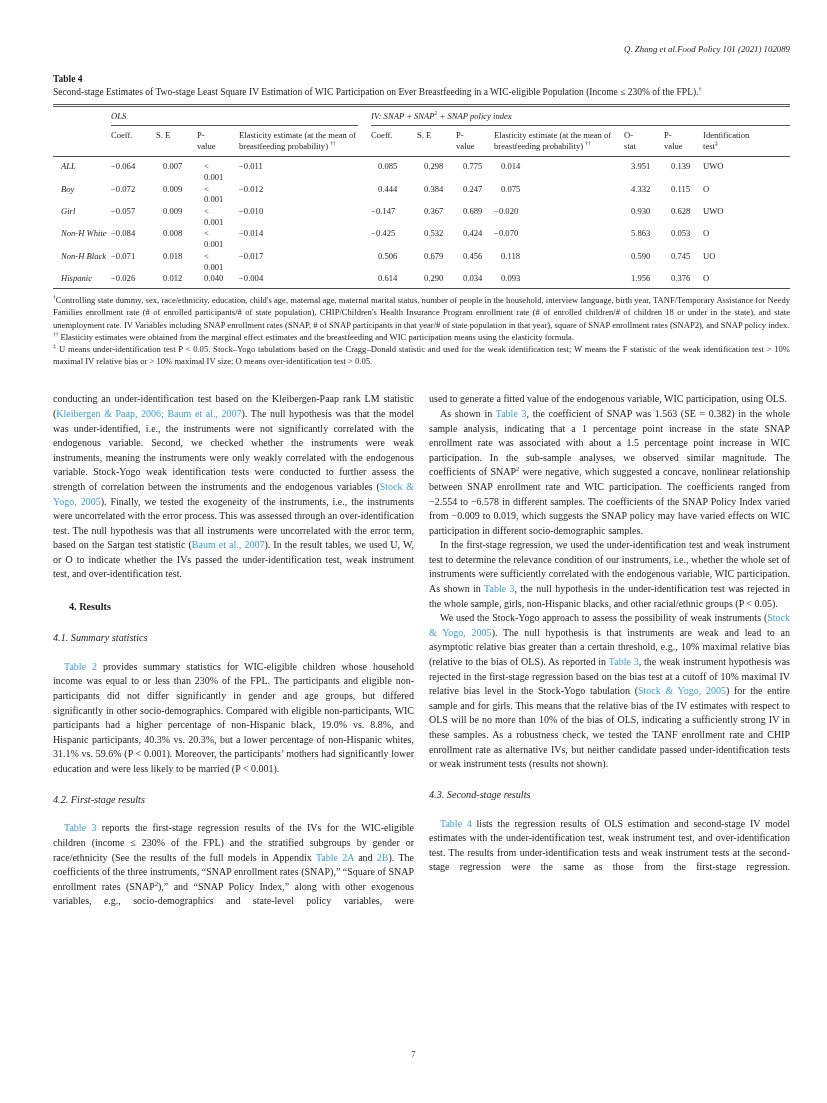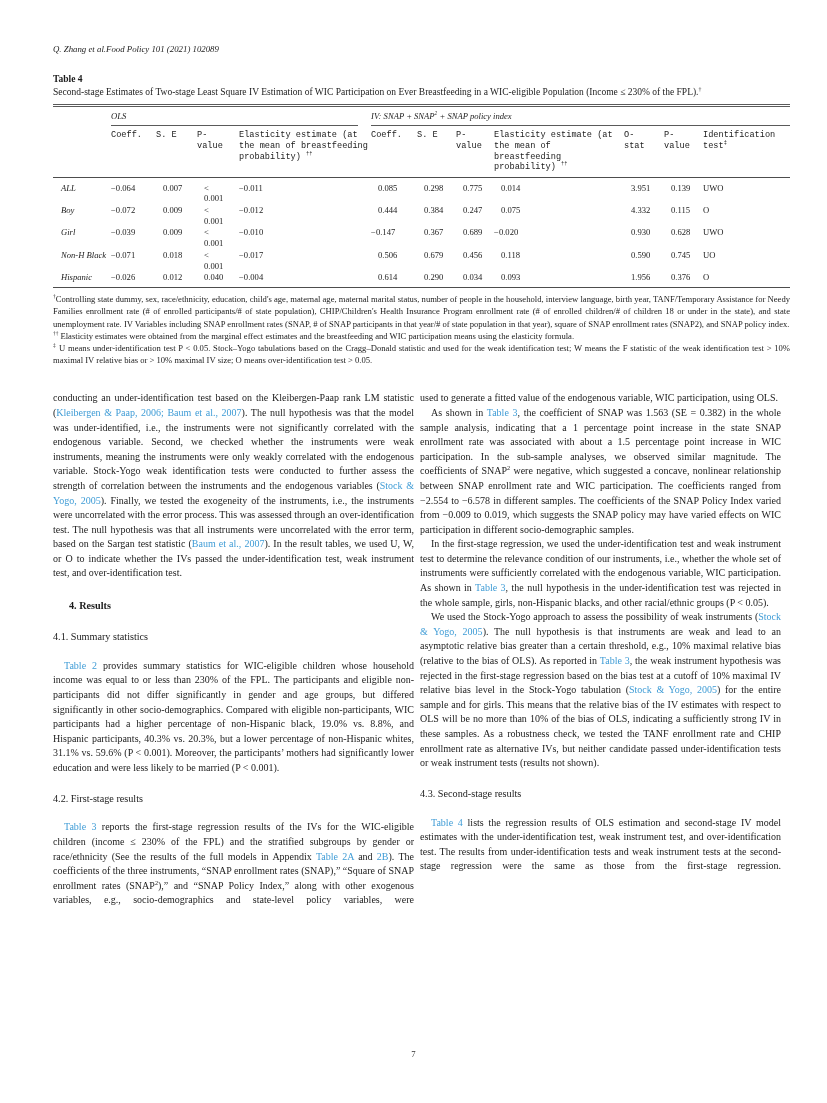--- a/index.html
+++ b/index.html
@@ -4,50 +4,50 @@
 <style>
   :root { --link-color:#3f9cd6; --ink:#1b1b1b; --rule:#4d4d4d; }
   * { box-sizing:border-box; }
   html,body { margin:0; padding:0; background:#fff; }
   .page {
     width:827px; height:1103px; background:#ffffff; overflow:hidden;
     font-family:"Liberation Serif","DejaVu Serif",serif; color:var(--ink);
     position:relative; padding:44px 37px 0 53px;
   }
   
-  .running-head { display:flex; justify-content:flex-start; font-style:italic; font-size:8.8px; color:#222; }
+  .running-head { display:flex; justify-content:flex-end; font-style:italic; font-size:8.8px; color:#222; }
   
   .table-section { margin-top:20px; }
   .table-label { font-size:9.5px; font-weight:bold; }
   .table-caption { font-size:9.5px; line-height:1.3; margin:2px 0 6px 0; }
   .table-caption sup, .fn sup, .bp sup, .t4 sup { font-size:0.62em; vertical-align:super; line-height:0; }
   table.t4 { width:100%; border-collapse:collapse; table-layout:fixed; font-size:8.6px; line-height:1.25;
              border-top:3px double #5a5a5a; border-bottom:1.4px solid var(--rule); }
   .t4 th, .t4 td { text-align:left; vertical-align:top; font-weight:normal; padding:0.5px 3px 0.5px 0; }
   .t4 thead th.grp { font-style:italic; padding:3px 0 0 0; }
   .t4 .grp-line { border-bottom:1px solid #5a5a5a; padding:1px 0 3px 0; margin-right:13px;font-style:italic; }
   .t4 .grp-line.last { margin-right:0; }
-  .t4 thead th.ch { border-bottom:1.3px solid var(--rule); padding:4px 3px 4px 0; white-space:pre-line;font-family:Liberation Mono, monospace; }
+  .t4 thead th.ch { border-bottom:1.3px solid var(--rule); padding:4px 3px 4px 0; white-space:pre-line; }
   .t4 tbody th.rl { font-style:italic; padding-left:14px; text-indent:-6px;margin-left:48px; }
   .t4 tbody tr:first-child th, .t4 tbody tr:first-child td { padding-top:4.5px; }
   .t4 tbody tr:last-child th, .t4 tbody tr:last-child td { padding-bottom:4px; }
   .t4 td.num { padding-left:7px; }
   .t4 td.neg { text-indent:-7px; }
   .t4 td.pre { white-space:pre-line; }
   
   .fns { margin-top:5px; font-size:8.6px; line-height:1.42; text-align:justify; }
   .fn { margin:0; }
   
-  .cols { display:flex; gap:6px; margin-top:25px; }
+  .cols { display:flex; gap:15px; margin-top:25px; }
   .col { width:361px; font-size:10px; line-height:1.46; text-align:justify; }
   .bp { margin:0; }
   .bp.ind { text-indent:11px; }
   .bp.jlast { text-align-last:justify; }
   h2.sec { font-size:10.2px; font-weight:bold; margin:18px 0 16px 16px; }
-  h3.subsec { font-size:10.2px; font-weight:normal; margin:16px 0 14px 0; }
+  h3.subsec { font-size:10.2px; font-weight:normal; font-style:italic; margin:16px 0 14px 0; }
   a.cite { color:var(--link-color); text-decoration:none; cursor:pointer; }
   .pageno { position:absolute; left:0; right:0; bottom:44px; text-align:center; font-size:8.8px; color:#333; }
 </style>
 </head>
 <body>
 
 <div class="page">
 
   <div class="running-head">
     <span>Q. Zhang et al.</span>
@@ -129,32 +129,47 @@
             <td class="num">0.444</td>
             <td class="num">0.384</td>
             <td class="num">0.247</td>
             <td class="num">0.075</td>
             <td class="num">4.332</td>
             <td class="num">0.115</td>
             <td class="idcell">O</td>
           </tr>
           <tr>
             <th class="rl">Girl</th>
-            <td class="num neg">−0.039</td>
+            <td class="num neg">−0.057</td>
             <td class="num">0.009</td>
             <td class="num pre">&lt;
 0.001</td>
             <td class="num neg">−0.010</td>
             <td class="num neg">−0.147</td>
             <td class="num">0.367</td>
             <td class="num">0.689</td>
             <td class="num neg">−0.020</td>
             <td class="num">0.930</td>
             <td class="num">0.628</td>
             <td class="idcell">UWO</td>
+          </tr>
+          <tr>
+            <th class="rl">Non-H White</th>
+            <td class="num neg">−0.084</td>
+            <td class="num">0.008</td>
+            <td class="num pre">&lt;
+0.001</td>
+            <td class="num neg">−0.014</td>
+            <td class="num neg">−0.425</td>
+            <td class="num">0.532</td>
+            <td class="num">0.424</td>
+            <td class="num neg">−0.070</td>
+            <td class="num">5.863</td>
+            <td class="num">0.053</td>
+            <td class="idcell">O</td>
           </tr>
           <tr>
             <th class="rl">Non-H Black</th>
             <td class="num neg">−0.071</td>
             <td class="num">0.018</td>
             <td class="num pre">&lt;
 0.001</td>
             <td class="num neg">−0.017</td>
             <td class="num">0.506</td>
             <td class="num">0.679</td>

